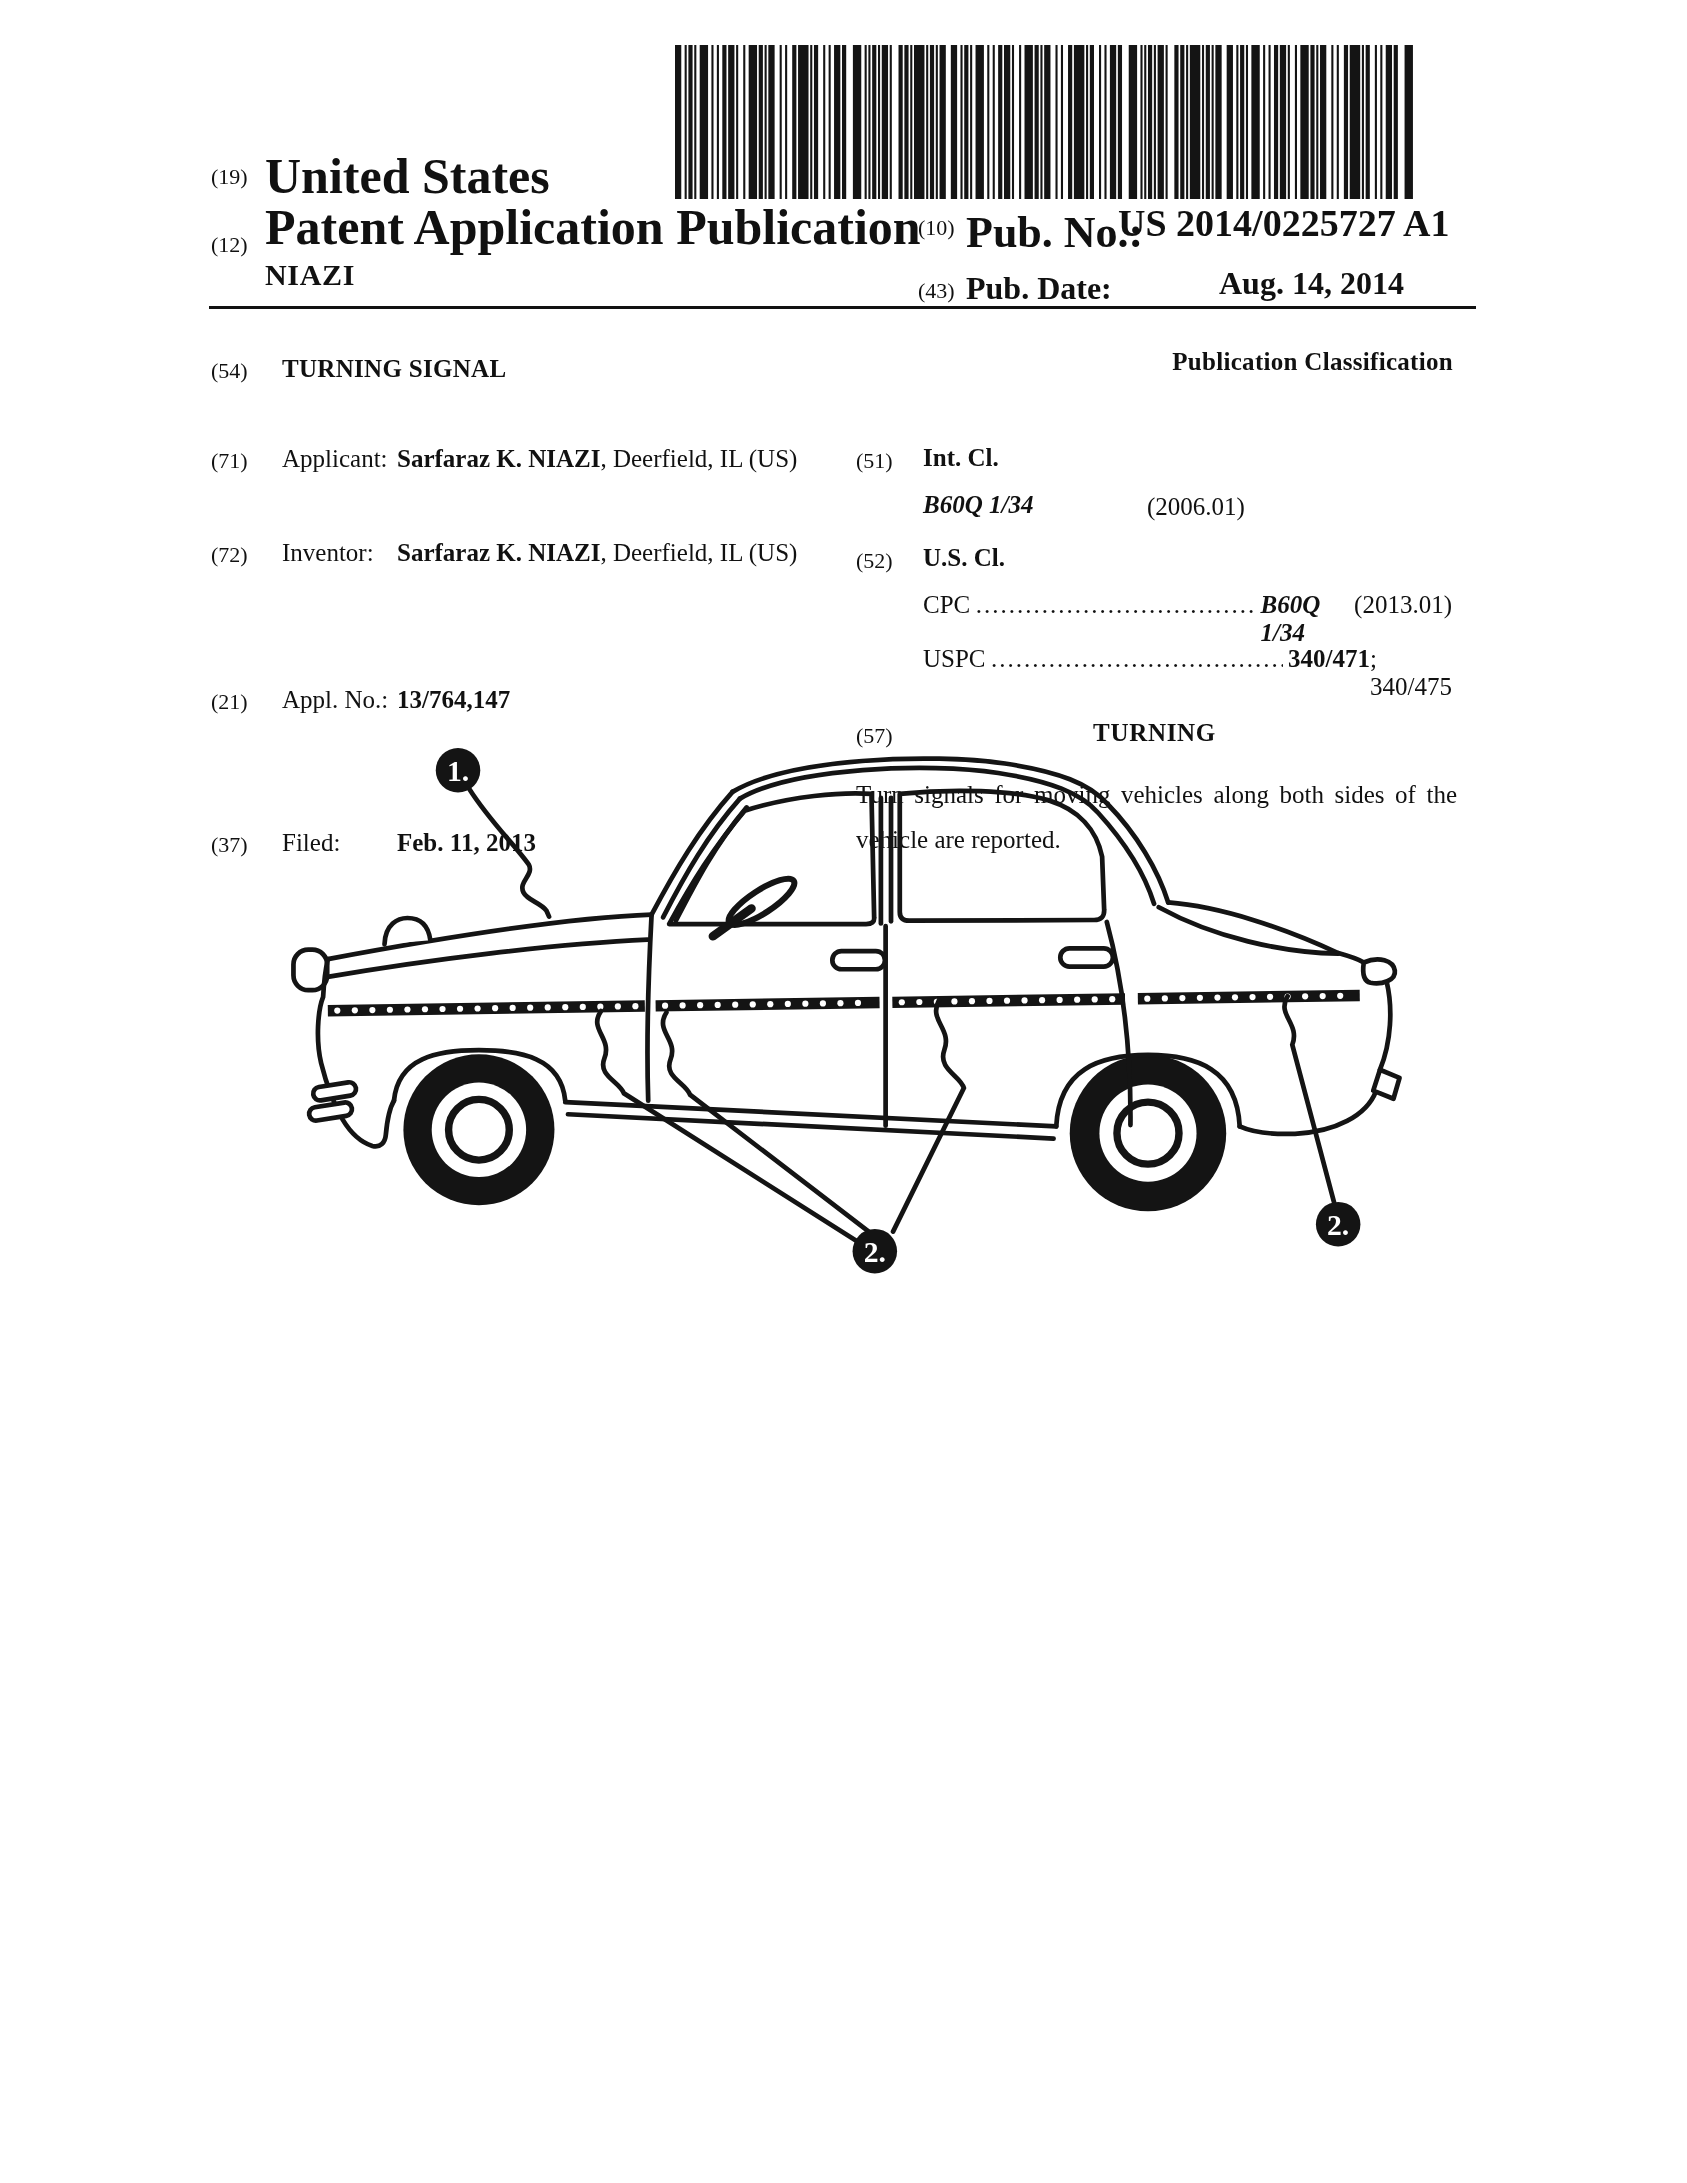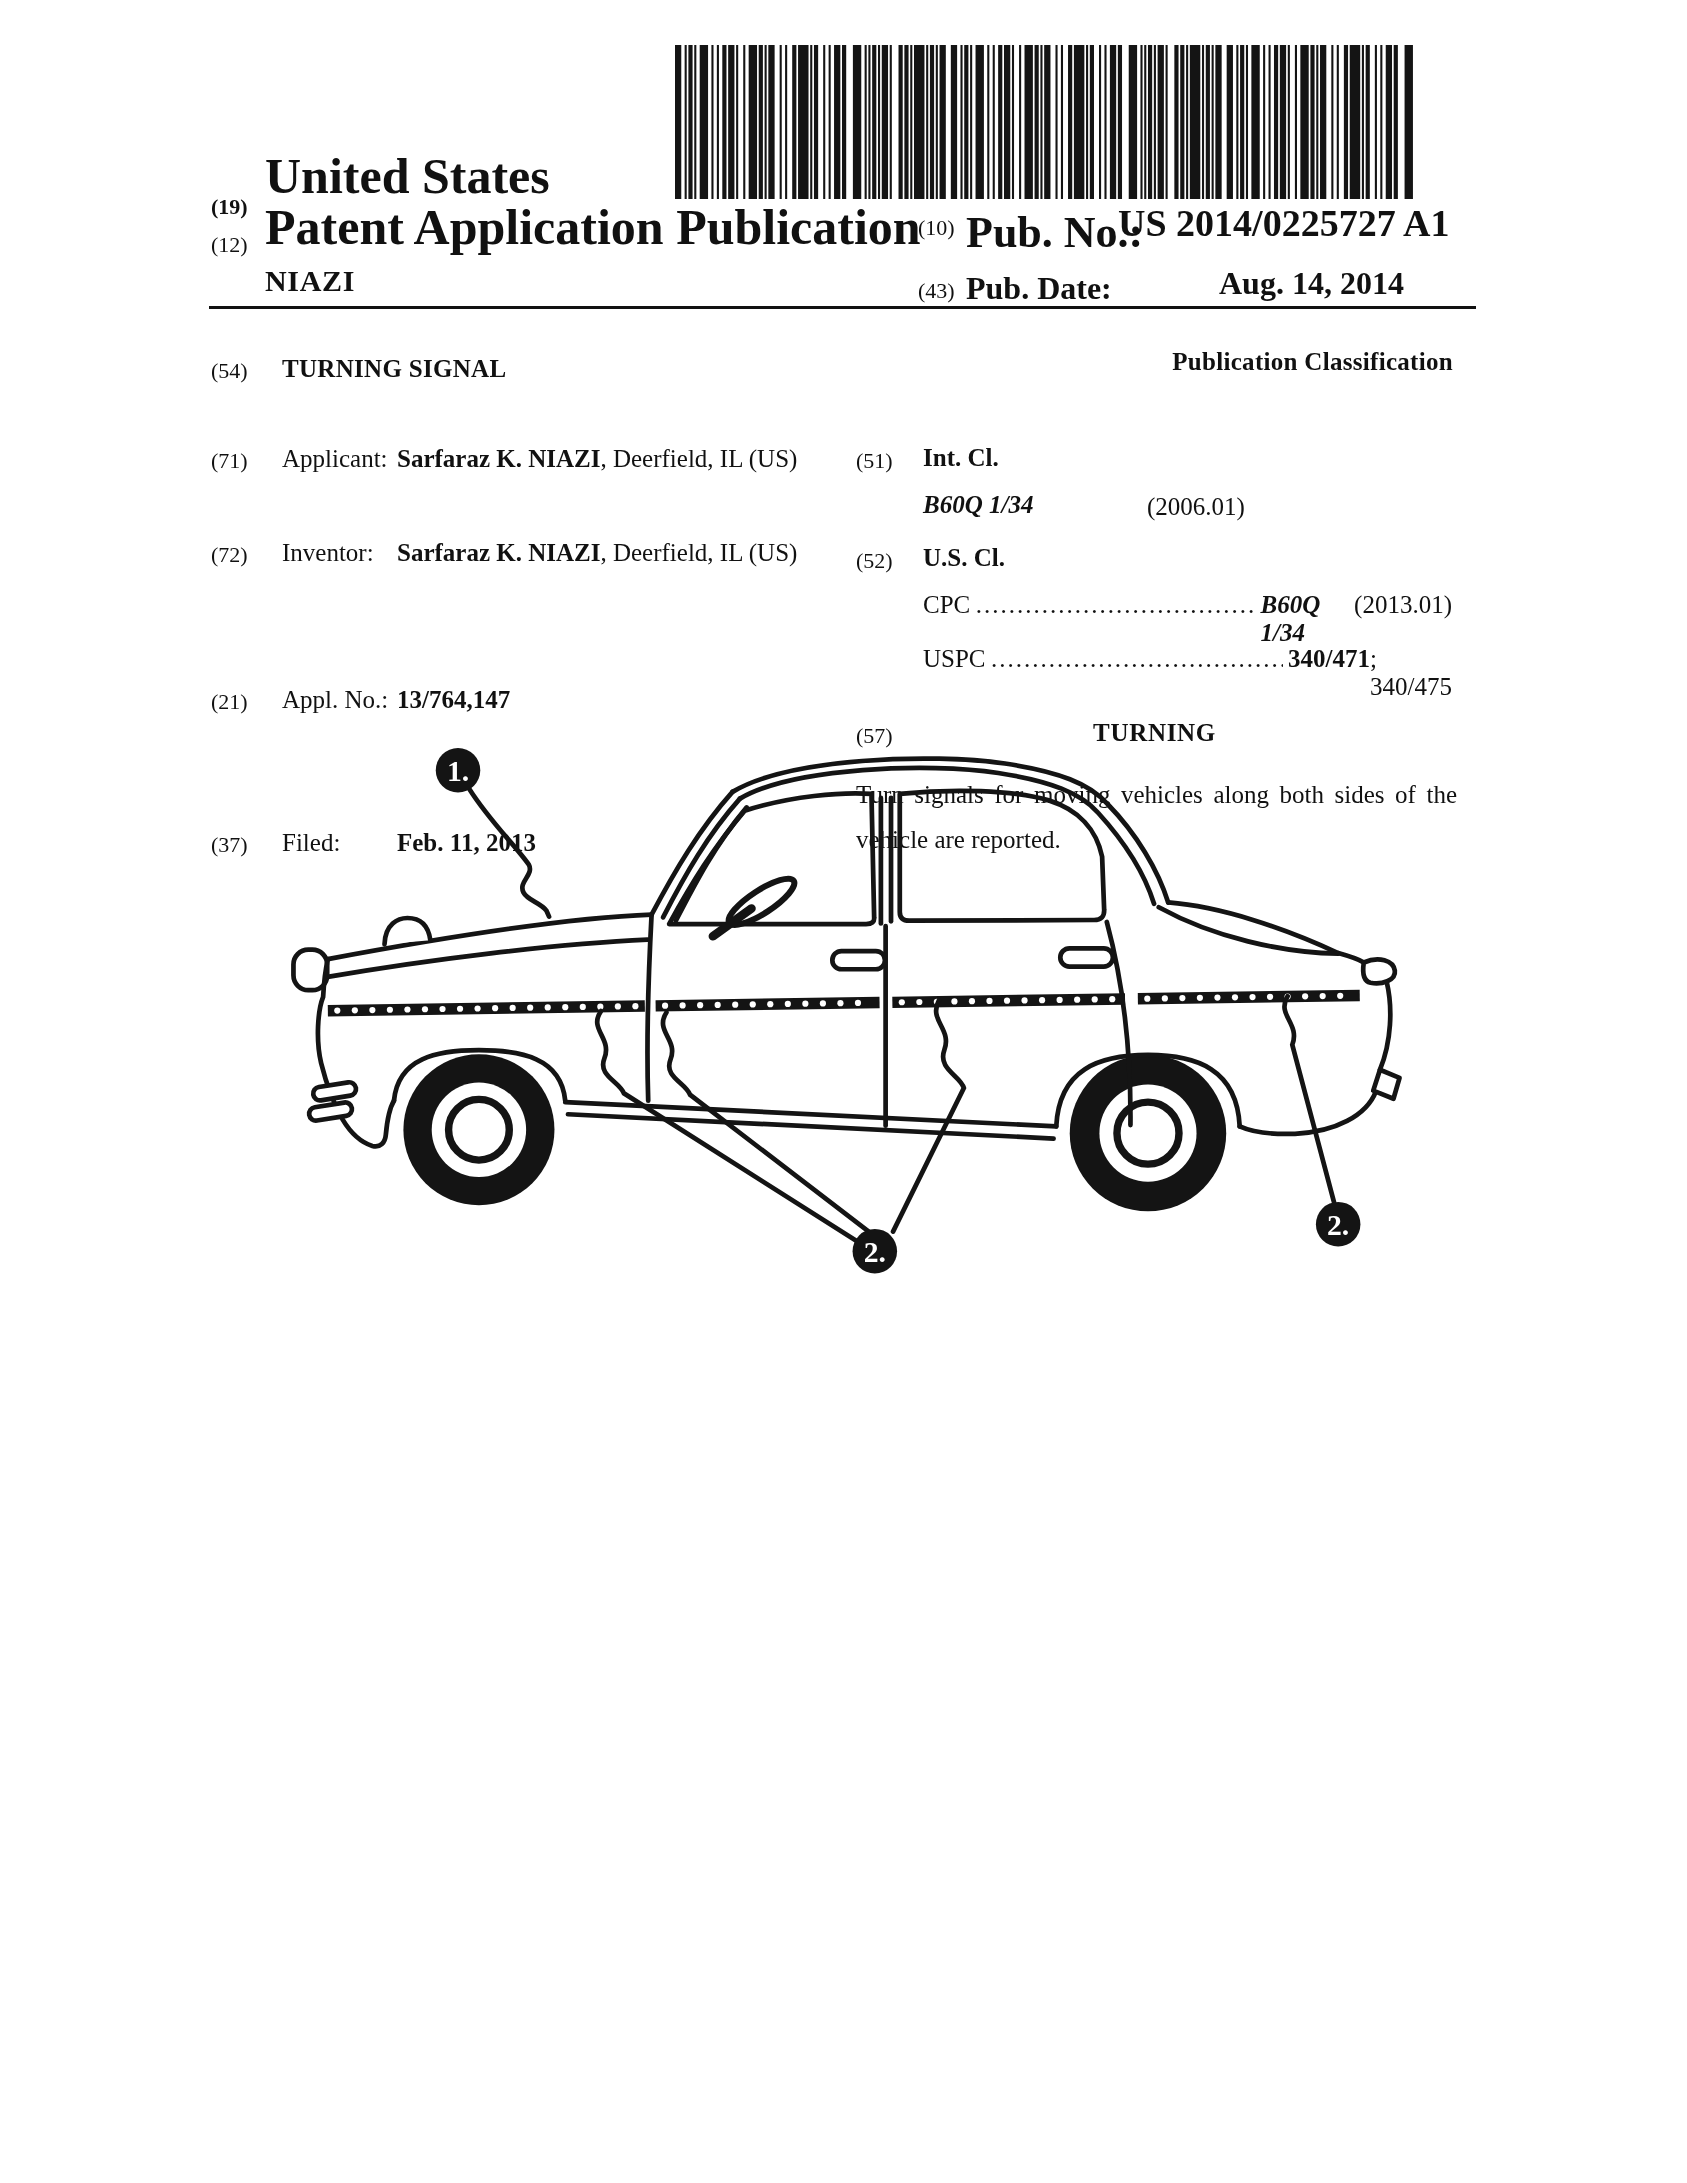--- a/index.html
+++ b/index.html
@@ -11,25 +11,25 @@
     color:#111;
     overflow:hidden;
   }
   .abs{position:absolute;white-space:nowrap;}
   .num{font-size:22px;}
   .b{font-weight:bold;}
   .bi{font-weight:bold;font-style:italic;}
   #barcode-wrap{position:absolute;left:675px;top:45px;width:746px;height:202px;}
   #barcode{position:absolute;left:0;top:0;width:746px;height:154px;}
   #barcode-text{position:absolute;left:0;top:159px;width:746px;text-align:center;font-size:31px;letter-spacing:0.7px;}
-  #title19{left:211px;top:194px;font-weight:bold;}
+  #title19{left:211px;top:164px;}
   #united-states{left:265px;top:147px;font-size:50px;font-weight:bold;}
   #title12{left:211px;top:232px;}
   #pat-app-pub{left:265px;top:198px;font-size:50px;font-weight:bold;}
-  #surname{left:265px;top:264px;font-size:30px;font-weight:bold;letter-spacing:0.7px;}
+  #surname{left:265px;top:258px;font-size:30px;font-weight:bold;letter-spacing:0.7px;}
   #n10{left:918px;top:215px;}
   #pubno-label{left:966px;top:207px;font-size:44px;font-weight:bold;}
   #pubno-value{left:1118px;top:201px;font-size:38px;font-weight:bold;}
   #n43{left:918px;top:278px;}
   #pubdate-label{left:966px;top:270px;font-size:32px;font-weight:bold;}
   #pubdate-value{left:1219px;top:265px;font-size:32px;font-weight:bold;}
   #header-rule{left:209px;top:306px;width:1267px;height:3.4px;background:#111;}
   .body-fs{font-size:25px;}
   
   #r54-num{left:211px;top:358px;}  #r54-title{left:282px;top:355px;letter-spacing:0.3px;}

